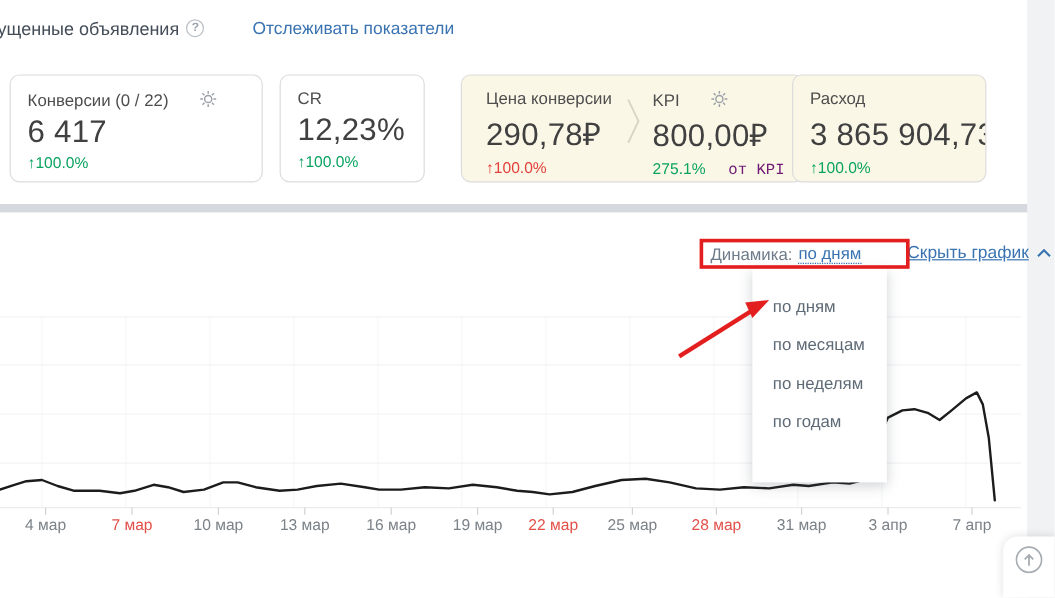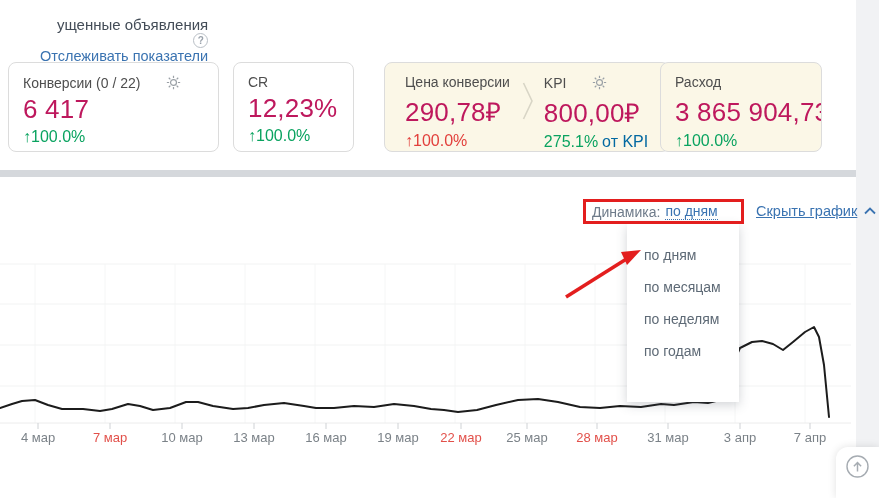--- a/index.html
+++ b/index.html
@@ -6,41 +6,41 @@
   body{
     width:879px;height:498px;position:relative;overflow:hidden;
     background:#ffffff;font-family:"Liberation Sans",sans-serif;
     -webkit-font-smoothing:antialiased;
   }
   
   #chart-svg{position:absolute;left:0;top:0;z-index:1;}
   
   .right-strip{position:absolute;left:856px;top:0;width:23px;height:498px;background:#f1f2f4;z-index:2;}
   
-  .header{position:absolute;left:0;top:16px;display:flex;align-items:flex-end;z-index:3;flex-direction:column;}
+  .header{position:absolute;left:0;top:16px;display:flex;align-items:flex-start;z-index:3;}
   .page-title{font-size:15px;color:#434c57;margin-left:-2px;white-space:nowrap;}
   .help-icon{width:15px;height:15px;border:1.4px solid #b9bfc6;border-radius:50%;
     display:flex;align-items:center;justify-content:center;margin-left:6px;
     font-size:10px;color:#9aa2ab;box-sizing:border-box;font-weight:bold;}
   .track-link{margin-left:40px;font-size:14.5px;color:#3a73b1;cursor:pointer;white-space:nowrap;}
   
   .card{position:absolute;top:62px;height:90px;background:#fff;border:1px solid #dcdcdc;
     border-radius:8px;box-sizing:border-box;padding:11px 14px;z-index:3;}
   .card.yellow{background:#fbf7e7;}
   .card-title-row{display:flex;align-items:center;gap:25px;}
   .card-title{font-size:14px;color:#4e4e4e;white-space:nowrap;}
-  .card-value{font-size:26px;font-weight:500;color:#be185d;margin-top:3px;white-space:nowrap;letter-spacing:.2px;}
-  .card-delta{font-size:16px;font-weight:500;margin-top:3px;white-space:nowrap;}
+  .card-value{font-size:26px;font-weight:500;color:#404040;margin-top:3px;white-space:nowrap;letter-spacing:.2px;}
+  .card-delta{font-size:13px;font-weight:500;margin-top:3px;white-space:nowrap;}
   .delta-green{color:#0aa360;}
   .delta-red{color:#e2403c;}
-  .delta-suffix{color:#0369a1;font-weight:400;margin-left:4px;}
+  .delta-suffix{color:#701a75;font-weight:400;margin-left:19px;font-family:Liberation Mono, monospace;}
   .kpi-split{display:flex;align-items:stretch;}
   .kpi-divider{margin:6px 10px 0 12px;flex:none;}
   
-  .dynamics-box{position:absolute;left:583px;top:199px;width:161px;height:25px;
+  .dynamics-box{position:absolute;left:583px;top:199px;width:175px;height:25px;
     border:3px solid #e31e1e;box-sizing:border-box;display:flex;align-items:center;
     padding-left:6px;gap:5px;z-index:7;background:transparent;font-size:14px;white-space:nowrap;}
   .dynamics-label{color:#6e7b8a;}
   .dynamics-value{color:#3a73b1;border-bottom:1px dotted #3a73b1;cursor:pointer;}
   .hide-chart{position:absolute;left:756px;top:203px;display:flex;align-items:center;gap:7px;
     font-size:14.5px;color:#3a73b1;cursor:pointer;z-index:3;white-space:nowrap;text-decoration:underline;}
   
   .dropdown{position:absolute;left:627px;top:224px;width:112px;height:178px;background:#fff;
     box-shadow:0 3px 10px rgba(70,80,92,.25);z-index:6;box-sizing:border-box;padding:15px 0 0 17px;}
   .dropdown-item{font-size:14px;color:#5e6a76;line-height:32px;cursor:pointer;white-space:nowrap;}

